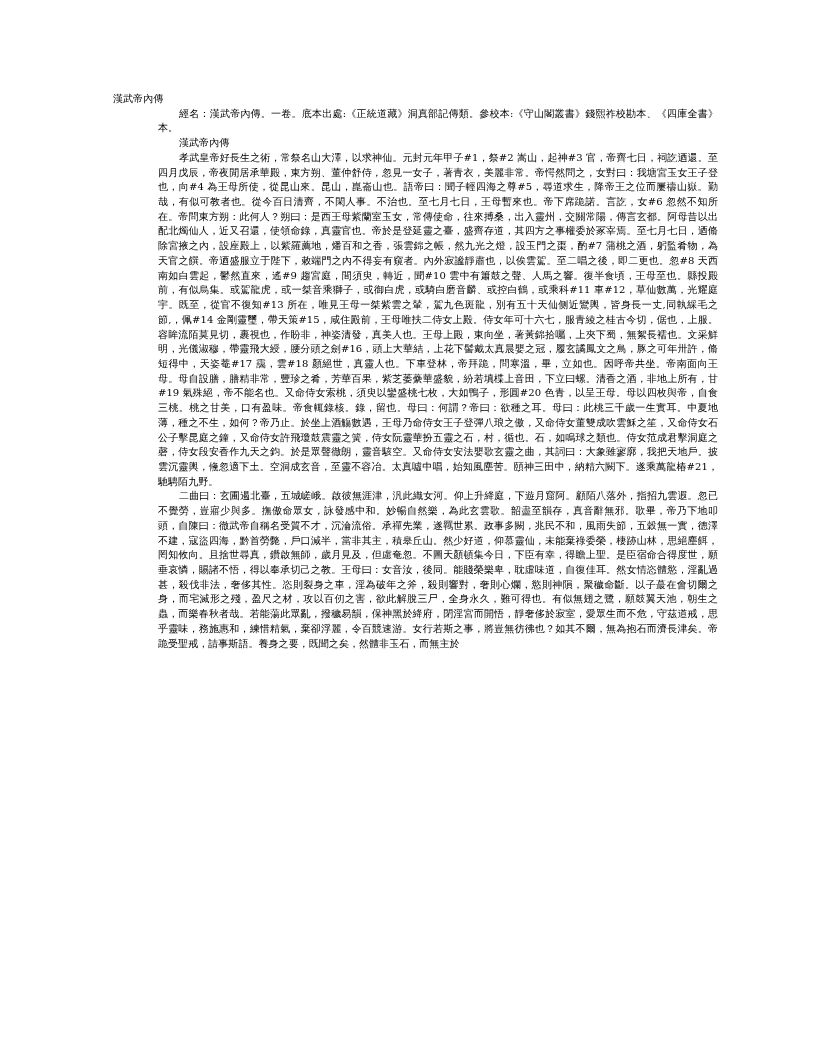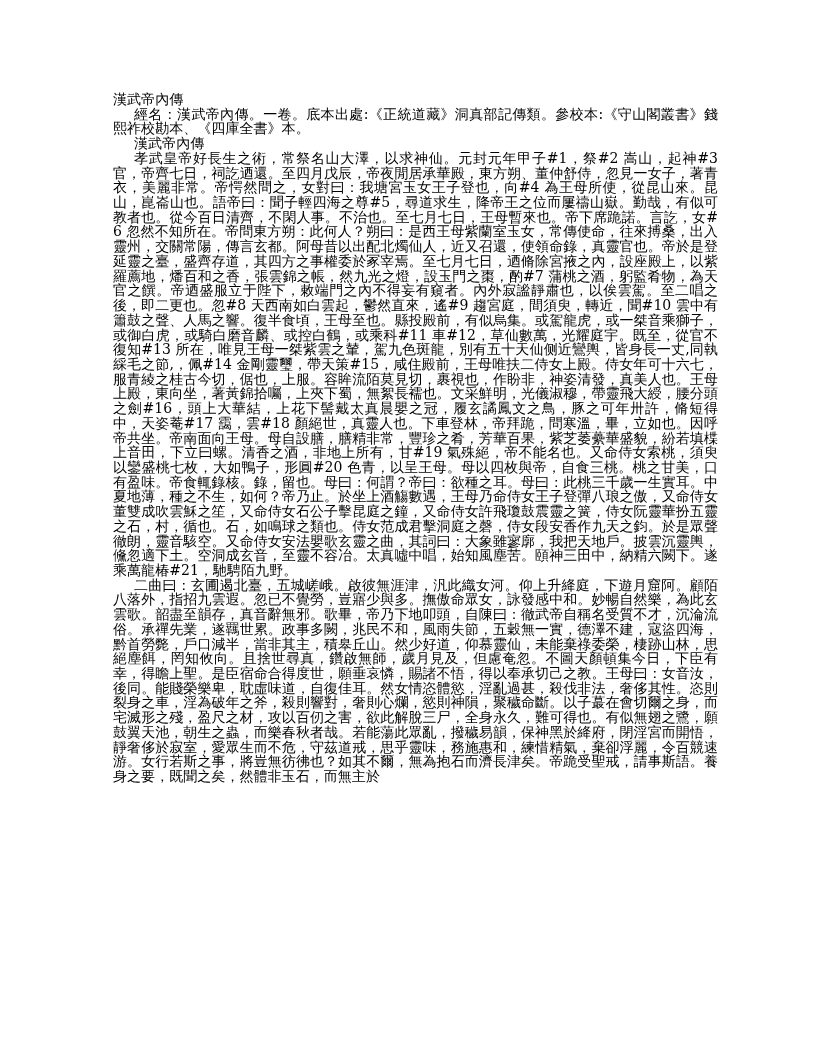--- a/index.html
+++ b/index.html
@@ -16,33 +16,34 @@
     overflow: hidden;
   }
   .doc-body {
     position: absolute;
     left: 113px;
     top: 92px;
     width: 605px;
   }
   .para {
     font-family: "DejaVu Serif", "Liberation Serif", serif;
-    font-size: 14px;
+    font-size: 10px;
     line-height: 14.72px;
     color: #000000;
     text-align: justify;
     text-justify: inter-character;
     margin: 0;
     padding: 0;
     letter-spacing: 0.05px;
     word-break: break-all;
     white-space: pre-wrap;
   }
   .para.indent {
     text-indent: 21px;
+    margin-left: 45px;
   }
   .para.flush {
     text-indent: 0;
   }
 </style>
 </head>
 <body>
 
 <div class="page">
   <div class="doc-body">

